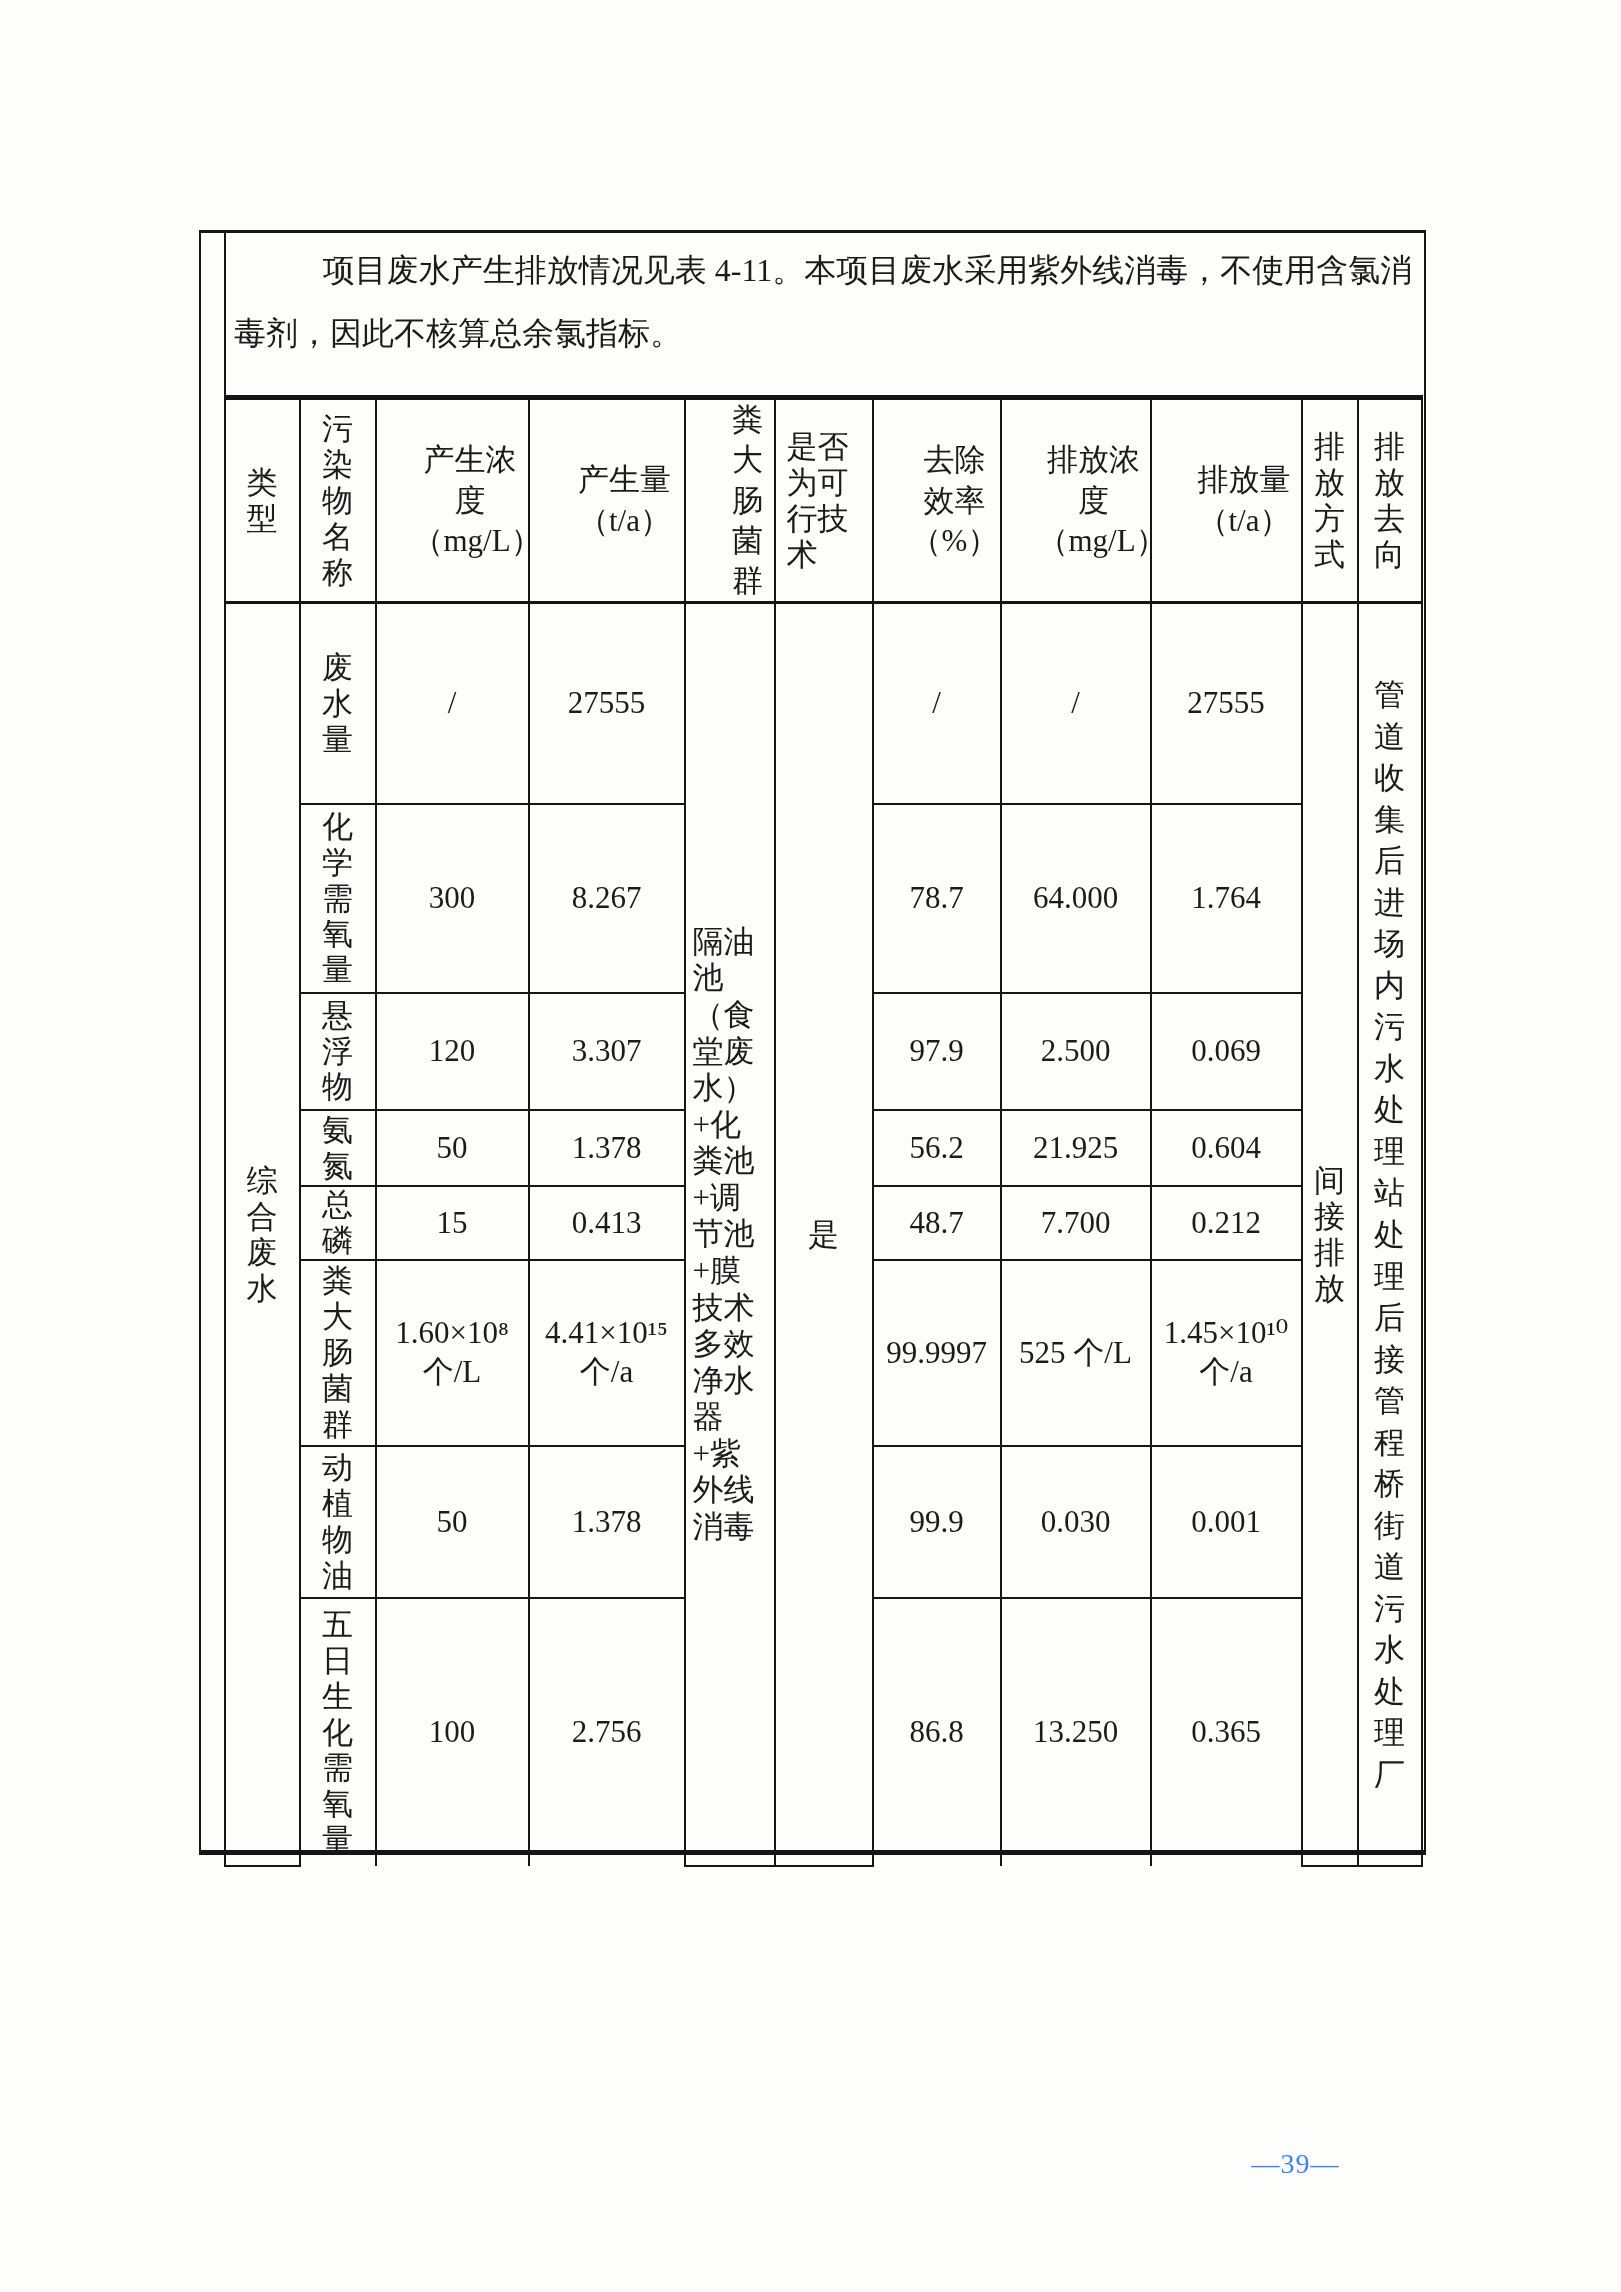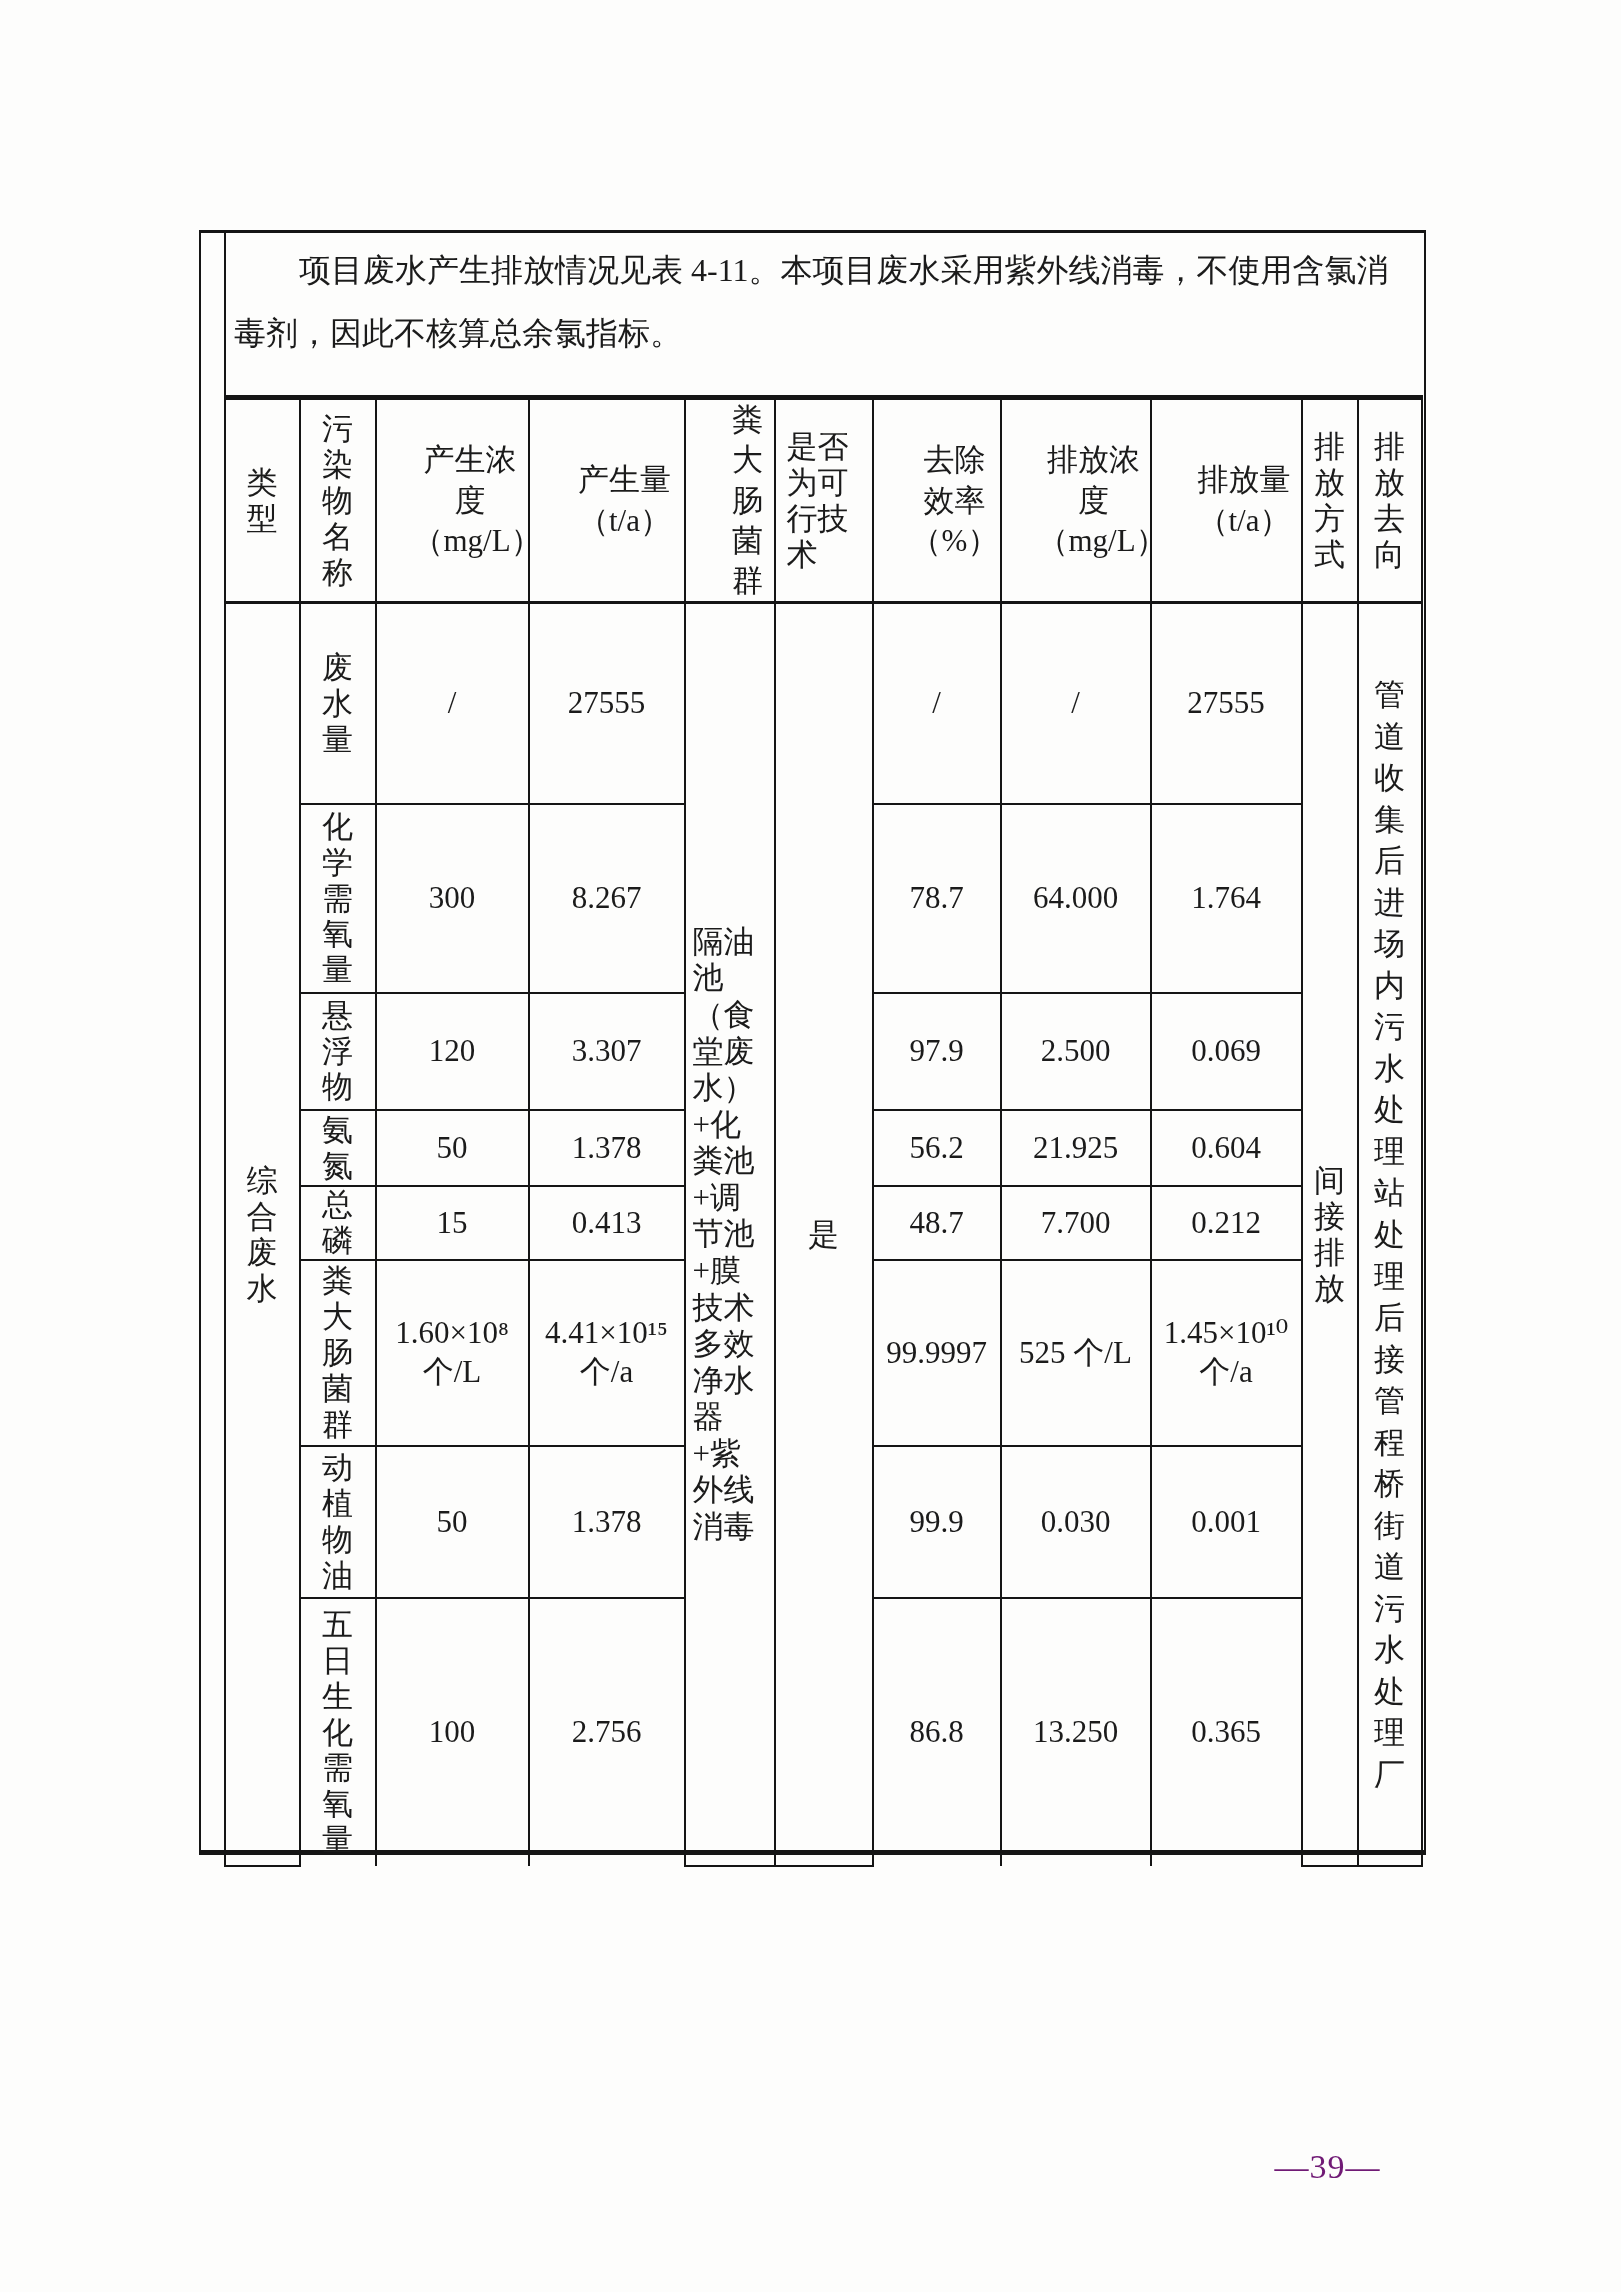--- a/index.html
+++ b/index.html
@@ -16,43 +16,43 @@
     border-right:2.9px solid #151515;
     border-bottom:5.9px solid #151515;
     background:#fdfdfc;
   }
   .gutter-line{
     position:absolute;left:22.5px;top:0;width:2.9px;height:162px;background:#151515;
   }
   .para{
     margin:5.9px 11.8px 0 33px;font-size:32px;line-height:63px;text-align:left;
   }
-  .para-line1{text-indent:65px;}
+  .para-line1{text-indent:65px;text-align:right;}
   .table-title{
     margin:0 0 0 22.5px;text-align:center;font-weight:bold;font-size:33px;line-height:43px;
   }
   table.main{
     position:absolute;left:22.5px;top:162px;width:1199px;height:1454px;
     border-collapse:collapse;table-layout:fixed;font-size:31px;
   }
   table.main th, table.main td{
     border:2.9px solid #151515;padding:0;text-align:center;vertical-align:middle;
     font-weight:normal;overflow:hidden;
   }
   table.main tr.hdr th{border-top:5.9px solid #151515;border-bottom:3.9px solid #151515;line-height:1.3;}
   table.main tr.last td{border-bottom:none;}
   td.val{white-space:pre-line;line-height:1.25;}
   .vtext{display:block;width:36px;margin:0 auto;line-height:1.16;word-break:break-all;text-align:center;}
   .vtext2{display:block;width:74px;margin:8px auto;line-height:1.16;text-align:left;}
   .treat-text{display:block;width:74px;margin:0 auto;line-height:1.18;text-align:left;}
   .dest-text{display:block;width:36px;margin:0 auto;line-height:1.34;word-break:break-all;}
   .hdr-wrap{display:block;margin:0 auto;line-height:1.3;padding-left:36px;}
   .page-number{
-    position:absolute;left:1244px;top:2148px;width:167px;text-align:center;
-    font-size:34px;color:#701a75;letter-spacing:1px;
+    position:absolute;left:1212px;top:2148px;width:167px;text-align:center;
+    font-size:28px;color:#3b82f6;letter-spacing:1px;
   }
 </style>
 </head>
 <body>
 
 <div class="frame">
   <div class="gutter-line"></div>
 
   <div class="para">
     <div class="para-line1">项目废水产生排放情况见表 4-11。本项目废水采用紫外线消毒，不使用含氯消</div>

